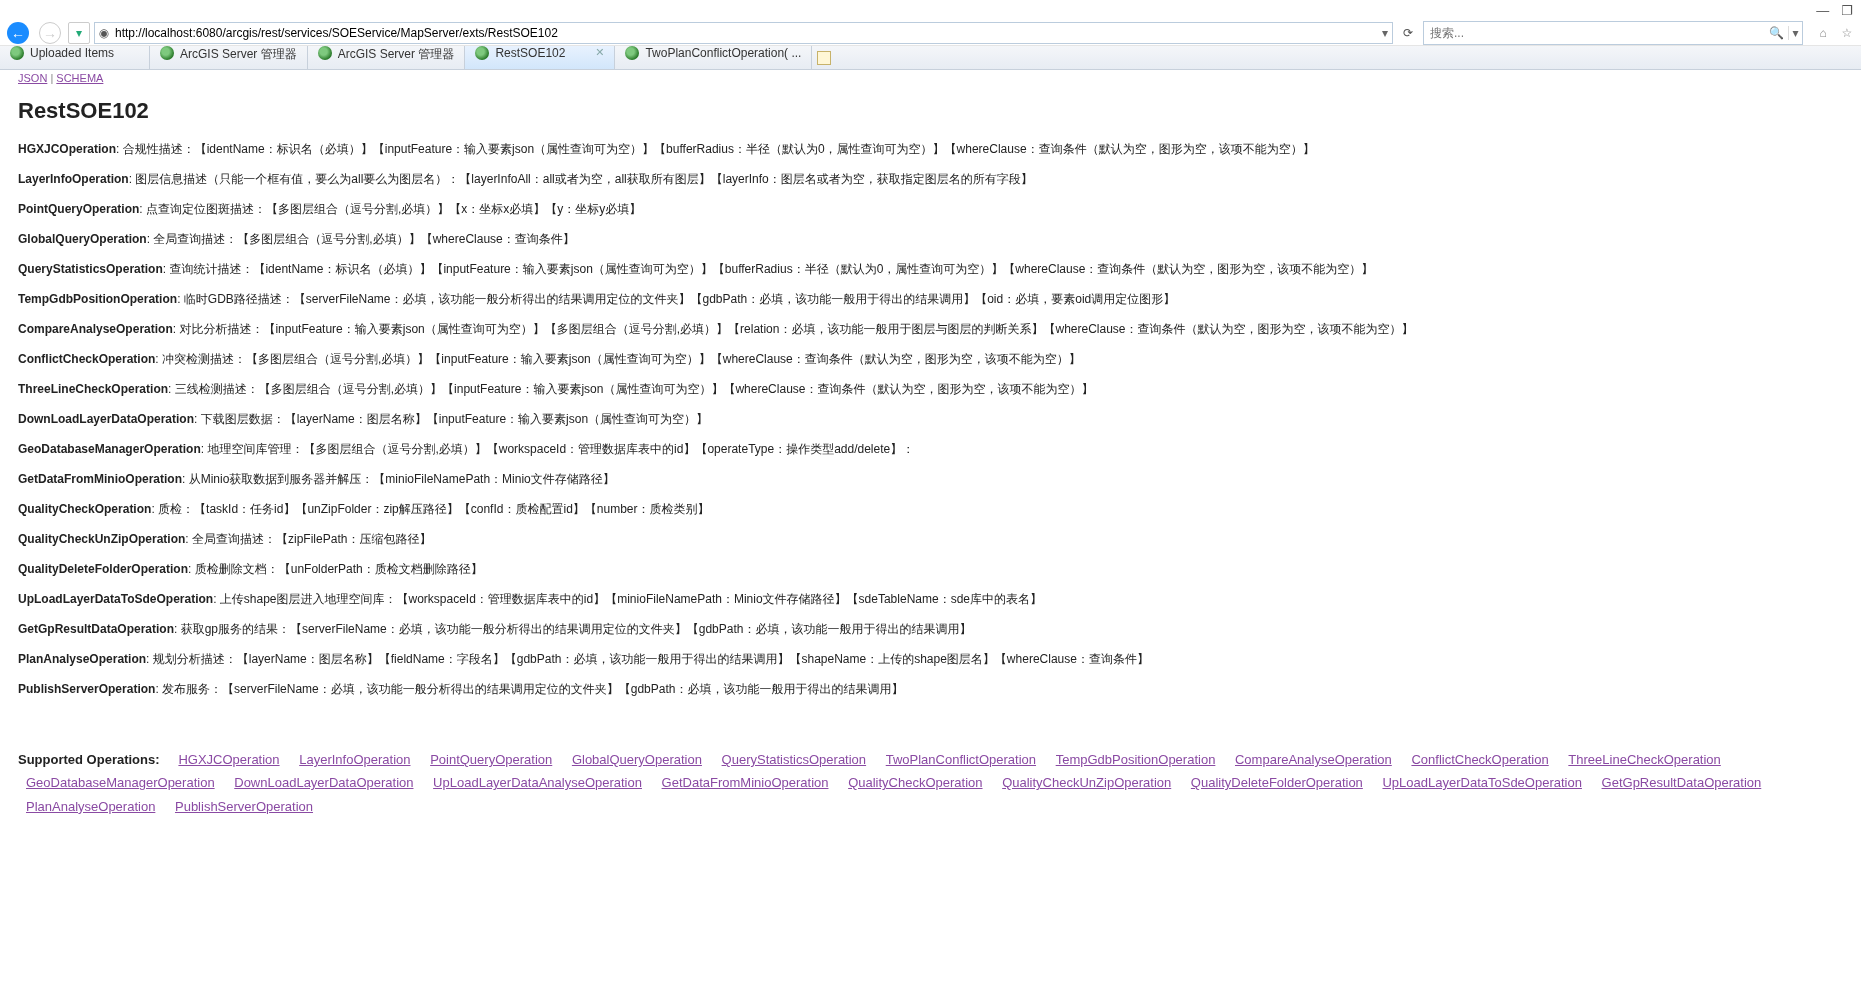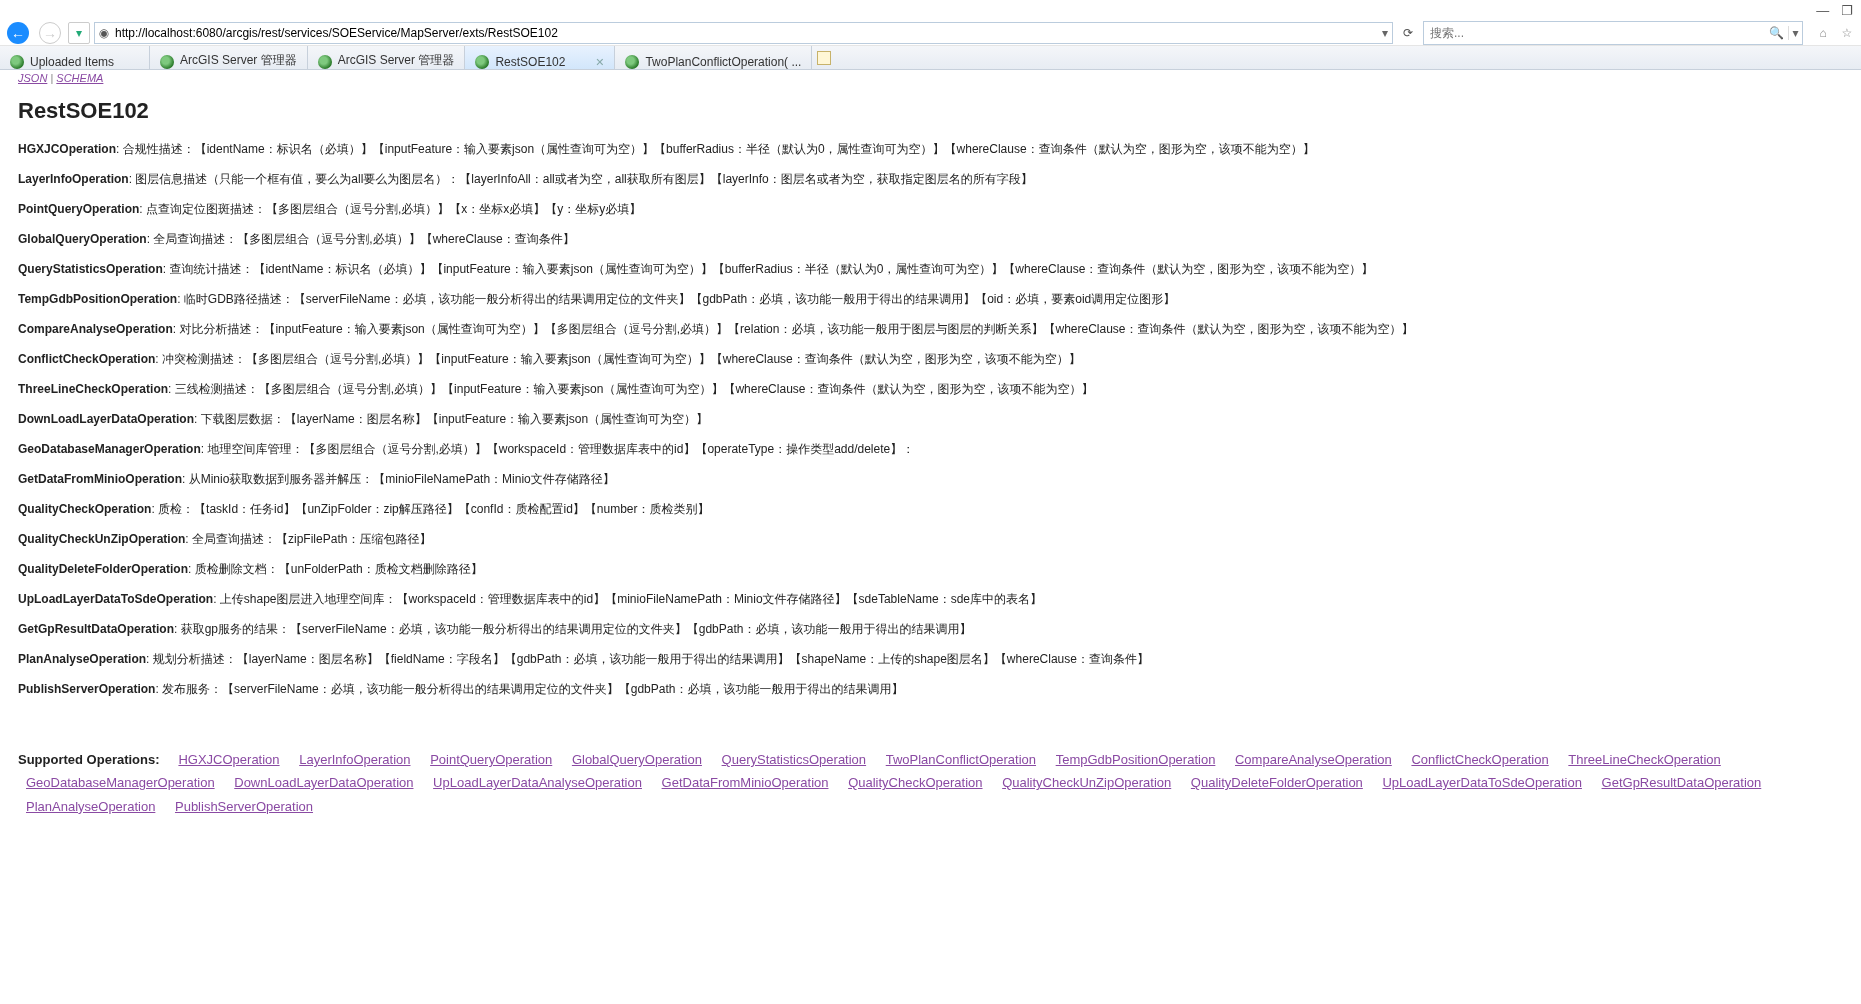--- a/index.html
+++ b/index.html
@@ -15,30 +15,30 @@
 .urlbox input { flex:1; border:none; outline:none; font-size:12px; padding:0 2px; }
 .dropbtn { width:14px; color:#666; text-align:center; }
 .refresh { width:22px; height:22px; display:flex; align-items:center; justify-content:center; color:#555;}
 .searchbox { width:380px; height:24px; border:1px solid #bcd; display:flex; align-items:center; }
 .searchbox input { flex:1; border:none; outline:none; font-size:12px; padding:0 6px; color:#777;}
 .searchbox .sdrop { width:14px; color:#666; text-align:center; border-left:1px solid #ddd;}
 .searchbox .mag { width:22px; text-align:center; color:#555;}
 .righttools { display:flex; gap:4px; padding-left:6px; }
 .righttools span { width:20px; height:20px; display:flex; align-items:center; justify-content:center; color:#888;}
 .tabrow { height:24px; background:linear-gradient(#f4f6f9,#e7ecf3); display:flex; align-items:stretch; border-bottom:1px solid #c7d0db;}
-.tab { display:flex; align-items:flex-end; padding:0 10px; gap:6px; border-right:1px solid #c7d0db; font-size:12px; color:#333; min-width:150px; cursor:pointer;}
+.tab { display:flex; align-items:flex-start; padding:0 10px; gap:6px; border-right:1px solid #c7d0db; font-size:12px; color:#333; min-width:150px; cursor:pointer;}
 .tab.active { background:linear-gradient(#e8f2fe,#d2e6fb); }
 .tab .close { margin-left:auto; color:#8aa; font-size:11px;}
 .tabicon { width:14px; height:14px; border-radius:50%; display:inline-block;}
 .tabicon.earth { background:radial-gradient(circle at 40% 40%,#7ec97e 30%,#2a7a2a 70%); }
 .newtab { width:24px; display:flex; align-items:center; justify-content:center; }
 .newtab span { border:1px solid #c7b26a; width:14px; height:14px; background:#fff7d6; }
 .content { padding:0 18px 40px; color:#222; }
 .toplinks { font-size:11px; color:#888; padding:2px 0;}
-.toplinks a { color:#8a4aa3; text-decoration:underline;font-style:italic; }
+.toplinks a { color:#8a4aa3; text-decoration:underline; }
 h1 { font-size:22px; font-weight:700; margin:12px 0 16px; }
 .op { margin:12px 0; line-height:1.5; font-size:12px;}
 .op b { font-weight:700; }
 .footer { margin-top:50px; font-size:13px; line-height:1.8;}
 .footer b { font-weight:700;}
 .footer a { color:#8a4aa3; text-decoration:underline; margin:0 8px; white-space:nowrap; }
 .sep { color:#888; }
 </style>
 </head>
 <body>

